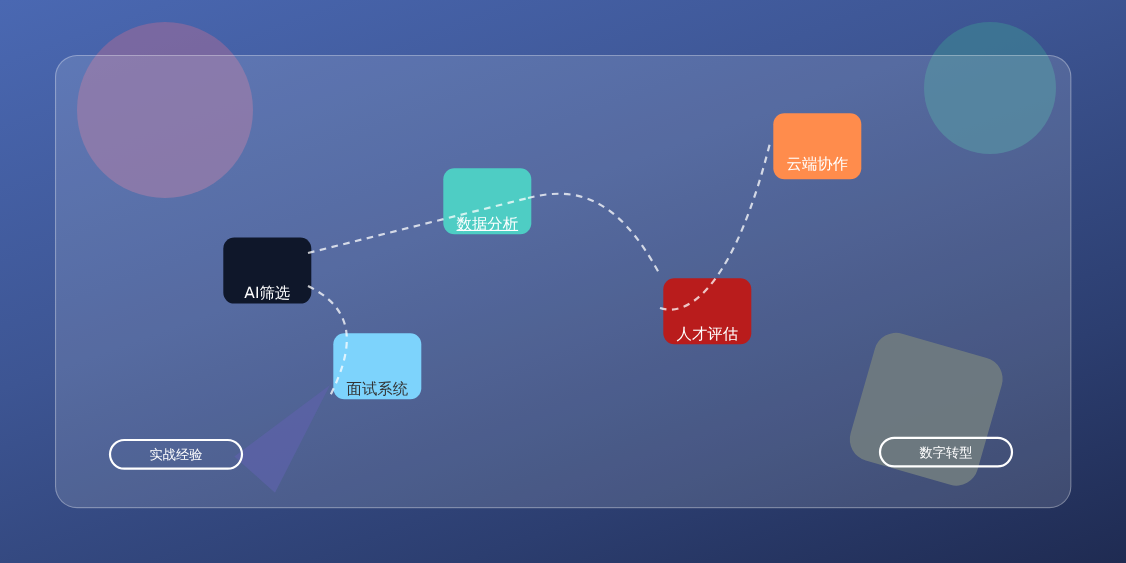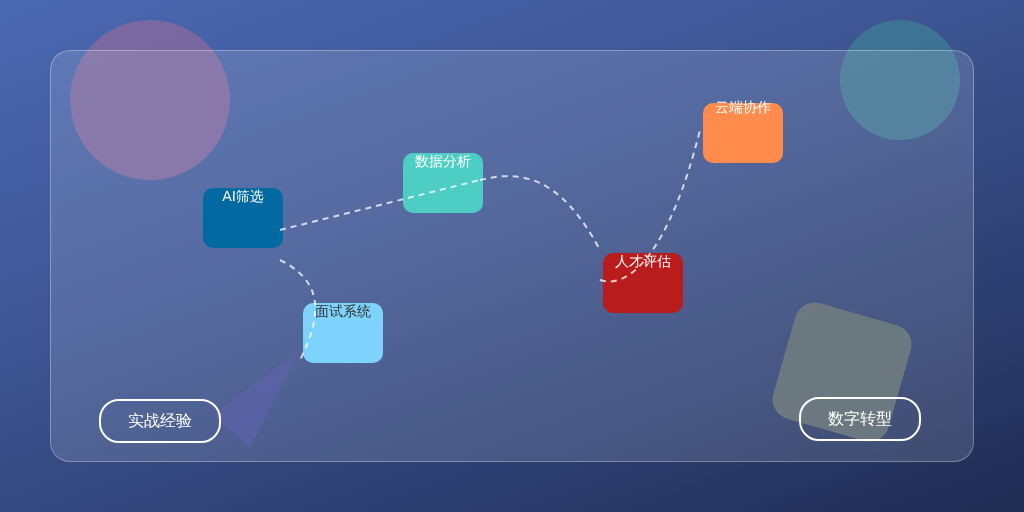--- a/index.html
+++ b/index.html
@@ -23,49 +23,49 @@
     position:absolute; left:782px; top:312px; width:120px; height:120px;
     background:#6f7a80; border-radius:20px; transform:rotate(16deg); opacity:0.95;
   }
   .title {
     position:absolute; left:0; top:86px; width:1024px; text-align:center;
     color:#ffffff; font-weight:bold; font-size:32px; line-height:42px;
     z-index:5;
   }
   .node {
     position:absolute; width:80px; height:60px; border-radius:10px;
-    display:flex; align-items:flex-start; justify-content:center;
+    display:flex; align-items:flex-end; justify-content:center;
     font-size:14px; color:#ffffff;
   }
   .node span { position:relative; }
   .connectors { position:absolute; left:0; top:0; z-index:4; pointer-events:none; }
   .pill {
-    position:absolute; height:44px; width:122px; border:2px solid #ffffff;
+    position:absolute; height:28px; width:122px; border:2px solid #ffffff;
     border-radius:20px; display:flex; align-items:center; justify-content:center;
-    color:#ffffff; font-size:16px; z-index:6;
+    color:#ffffff; font-size:12px; z-index:6;
   }
 </style>
 </head>
 <body>
 
 <div class="circle circle-pink"></div>
 <div class="circle circle-teal"></div>
 
 <div class="card"></div>
 
 <svg class="triangle" width="1024" height="512">
   <polygon points="300,350 213,415 250,448" fill="#5b62a6" opacity="0.85"></polygon>
 </svg>
 
 <div class="rot-square"></div>
 
-<div class="node" style="left:203px;top:188px;background:#0369a1;">
+<div class="node" style="left:203px;top:216px;background:#0f172a;">
   <span>AI筛选</span>
 </div>
-<div class="node" style="left:403px;top:153px;background:#4ecdc4;">
+<div class="node" style="left:403px;top:153px;background:#4ecdc4;text-decoration:underline;">
   <span>数据分析</span>
 </div>
 <div class="node" style="left:303px;top:303px;background:#7dd3fc;color:#333333;">
   <span>面试系统</span>
 </div>
 <div class="node" style="left:603px;top:253px;background:#b91c1c;">
   <span>人才评估</span>
 </div>
 <div class="node" style="left:703px;top:103px;background:#ff8c4c;">
   <span style="top:-4px;">云端协作</span>

